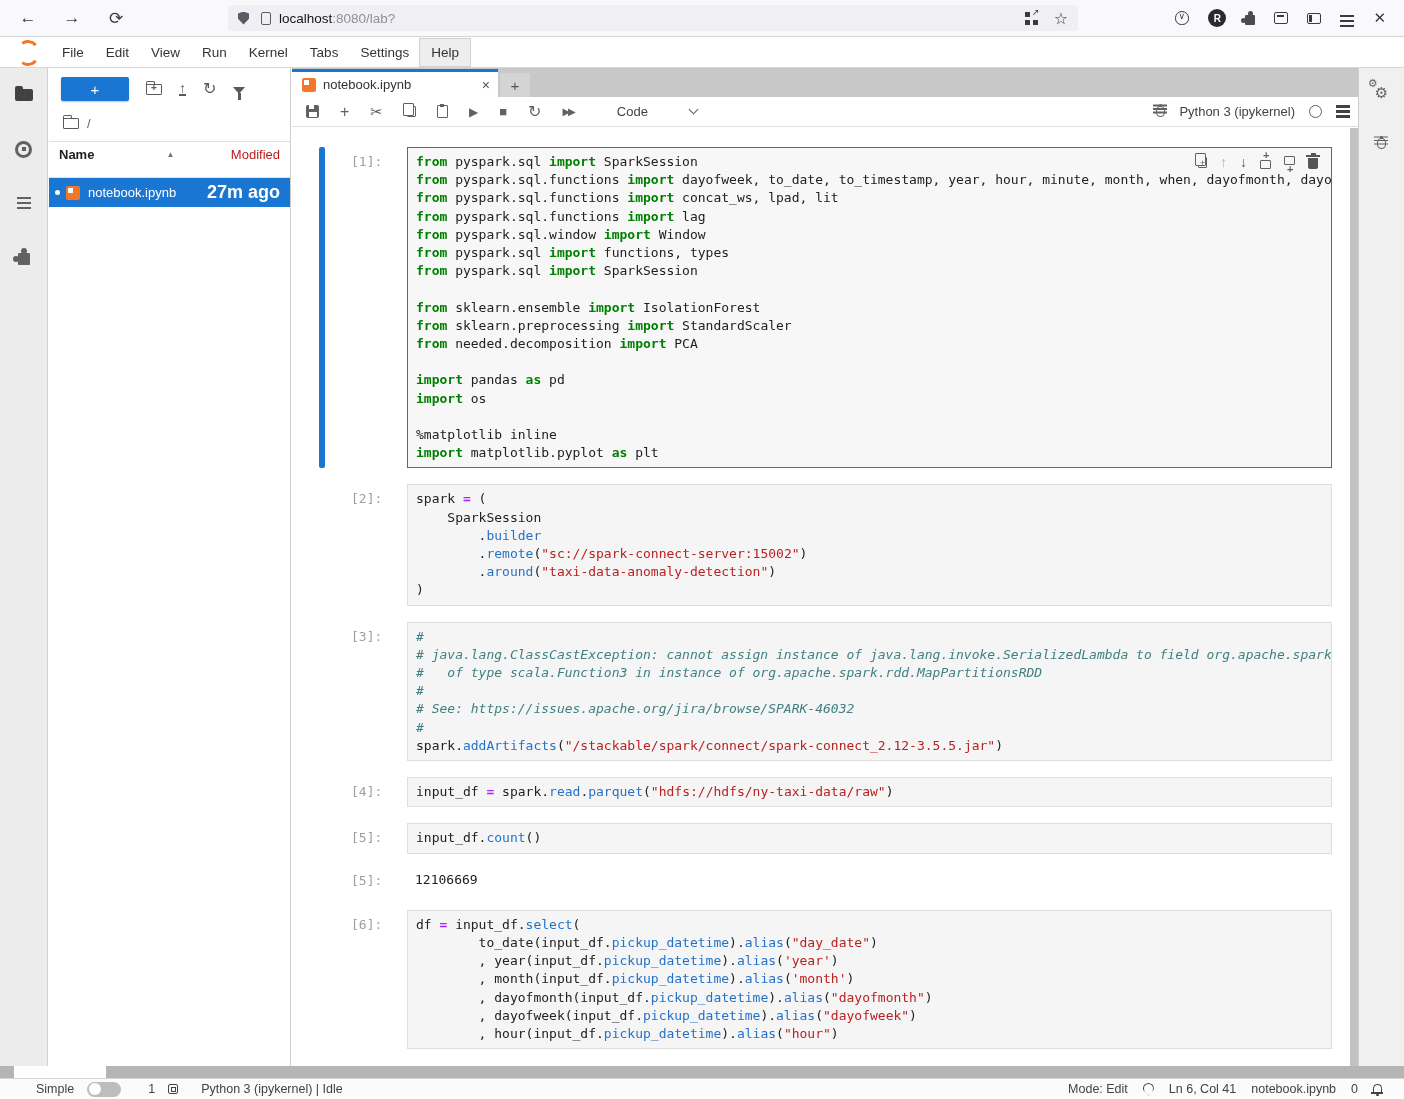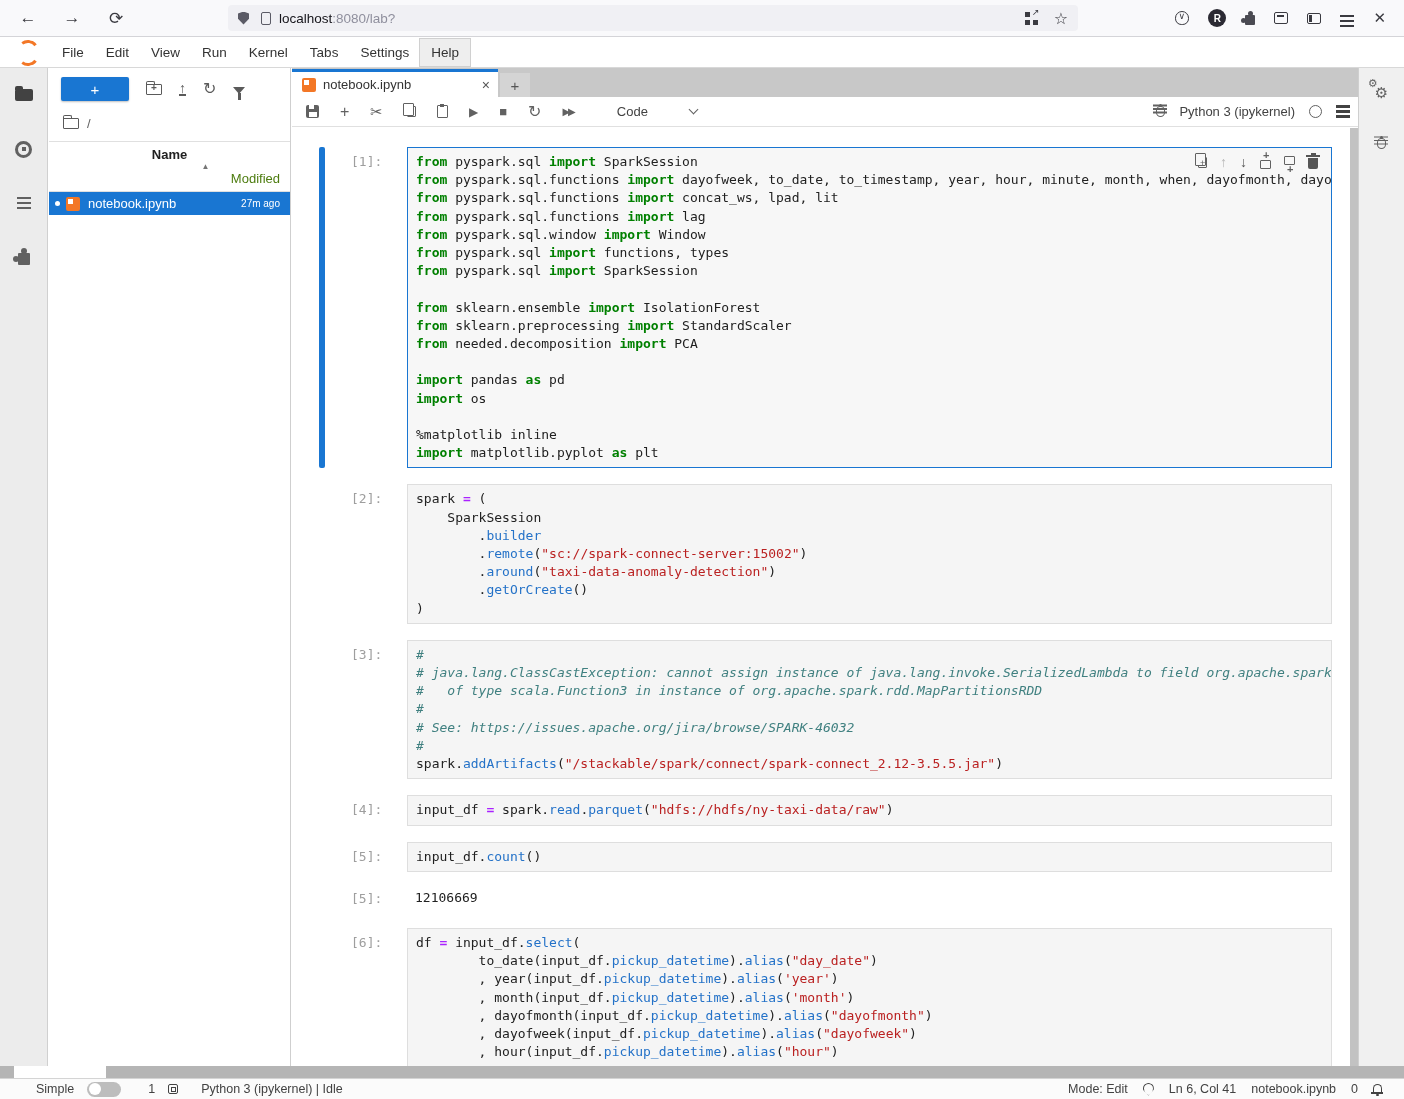--- a/index.html
+++ b/index.html
@@ -67,30 +67,30 @@
   .fp-toolbar{display:flex;align-items:center;gap:17px;padding:9px 12px 7px 12px;}
   .btn-new{width:68px;height:24px;background:#1976d2;color:#fff;border-radius:2px;font-size:15px;display:flex;align-items:center;justify-content:center;box-shadow:0 1px 2px rgba(0,0,0,.25);}
   .i-folder-o{width:16px;height:11px;border:1.5px solid #5a5a5a;border-radius:1px;}
   .i-folder-o::before{content:"";position:absolute;top:-4px;left:-1px;width:7px;height:3px;border:1.5px solid #5a5a5a;border-bottom:none;border-radius:2px 2px 0 0;}
   .i-folder-plus::after{content:"+";position:absolute;left:4px;top:-3px;font-size:10px;font-weight:bold;color:#5a5a5a;}
   .i-upload{font-size:14px;color:#5a5a5a;border-bottom:2px solid #5a5a5a;line-height:12px;height:14px;}
   .i-refresh{font-size:16px;color:#5a5a5a;line-height:14px;}
   .i-filter{width:0;height:0;border-left:6px solid transparent;border-right:6px solid transparent;border-top:7px solid #5a5a5a;margin-top:2px;}
   .i-filter::after{content:"";position:absolute;left:-1.5px;top:-1px;width:3px;height:7px;background:#5a5a5a;}
   .fp-crumb{display:flex;align-items:center;gap:8px;padding:8px 12px 10px 14px;color:#616161;}
-  .fp-header{display:flex;align-items:center;border-top:1px solid #e0e0e0;border-bottom:1px solid #e0e0e0;padding:5px 10px 5px 10px;font-size:13px;flex-direction:column;}
+  .fp-header{display:flex;align-items:center;border-top:1px solid #e0e0e0;border-bottom:1px solid #e0e0e0;padding:5px 10px 15px 10px;font-size:13px;}
   .fp-header .hname{font-weight:bold;color:#212121;}
   .sort-caret{font-size:8px;color:#757575;margin-left:72px;}
-  .fp-header .hmod{margin-left:auto;color:#4d7c0f;}
+  .fp-header .hmod{margin-left:auto;color:#b91c1c;}
   .file-row{display:flex;align-items:center;background:#1976d2;color:#fff;padding:4px 10px 4px 6px;font-size:13px;}
   .dirty-dot{width:5px;height:5px;border-radius:50%;background:#fff;margin-right:6px;}
   .nb-icon{width:14px;height:14px;background:#f37726;border-radius:2px;position:relative;flex:none;}
   .nb-icon::before{content:"";position:absolute;left:2px;top:2px;width:5px;height:5px;background:#fff;}
   .file-row .fname{margin-left:8px;flex:1;}
-  .file-row .fmod{font-size:10px;}
+  .file-row .fmod{font-size:18px;font-weight:bold;}
 
   
   .main{position:absolute;left:292px;top:68px;width:1066px;bottom:33px;background:#fff;}
   .tabbar{height:29px;background:#c8c8c8;display:flex;align-items:flex-end;}
   .tab{width:206px;height:28px;background:#fff;border-top:3px solid #1976d2;display:flex;align-items:center;padding:0 8px 0 10px;font-size:13px;color:#333;gap:7px;}
   .tab .tlabel{flex:1;}
   .tab-close{color:#555;font-size:14px;}
   .tab-add{width:30px;height:24px;background:#d4d4d4;margin-left:2px;display:flex;align-items:center;justify-content:center;color:#555;font-size:15px;}
   .nbtoolbar{height:30px;background:#fff;border-bottom:1px solid #e0e0e0;display:flex;align-items:center;padding:0 8px 0 14px;color:#616161;gap:21px;font-size:13px;}
   .i-save{width:13px;height:13px;background:#616161;border-radius:2px;}
@@ -313,21 +313,20 @@
           </div>
           <div class="cell-row">
             <div class="collapser"></div>
             <div class="prompt">[2]:</div>
             <div class="inputarea">
               <div class="cl"><span>spark </span><span class="tok-o">=</span><span> (</span></div>
               <div class="cl"><span>    SparkSession</span></div>
               <div class="cl"><span>        .</span><span class="tok-p">builder</span></div>
               <div class="cl"><span>        .</span><span class="tok-p">remote</span><span>(</span><span class="tok-s">"sc://spark-connect-server:15002"</span><span>)</span></div>
               <div class="cl"><span>        .</span><span class="tok-p">around</span><span>(</span><span class="tok-s">"taxi-data-anomaly-detection"</span><span>)</span></div>
-              <div class="cl"><span>        .</span><span class="tok-p">getOrCreate</span><span>()</span></div>
               <div class="cl"><span>)</span></div>
             </div>
           </div>
           <div class="cell-row">
             <div class="collapser"></div>
             <div class="prompt">[3]:</div>
             <div class="inputarea">
               <div class="cl"><span class="tok-c">#</span></div>
               <div class="cl"><span class="tok-c"># java.lang.ClassCastException: cannot assign instance of java.lang.invoke.SerializedLambda to field org.apache.spark.rdd.M</span></div>
               <div class="cl"><span class="tok-c">#   of type scala.Function3 in instance of org.apache.spark.rdd.MapPartitionsRDD</span></div>

